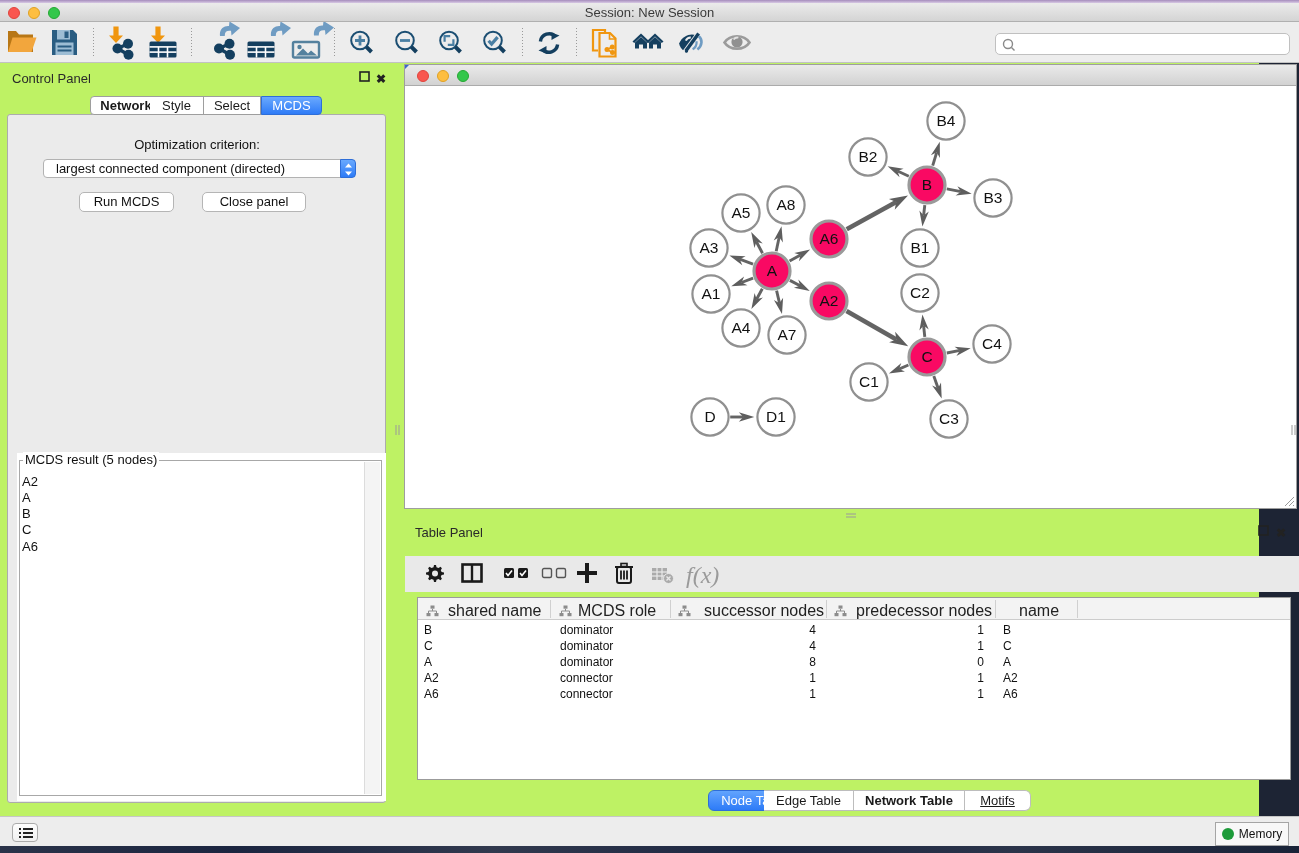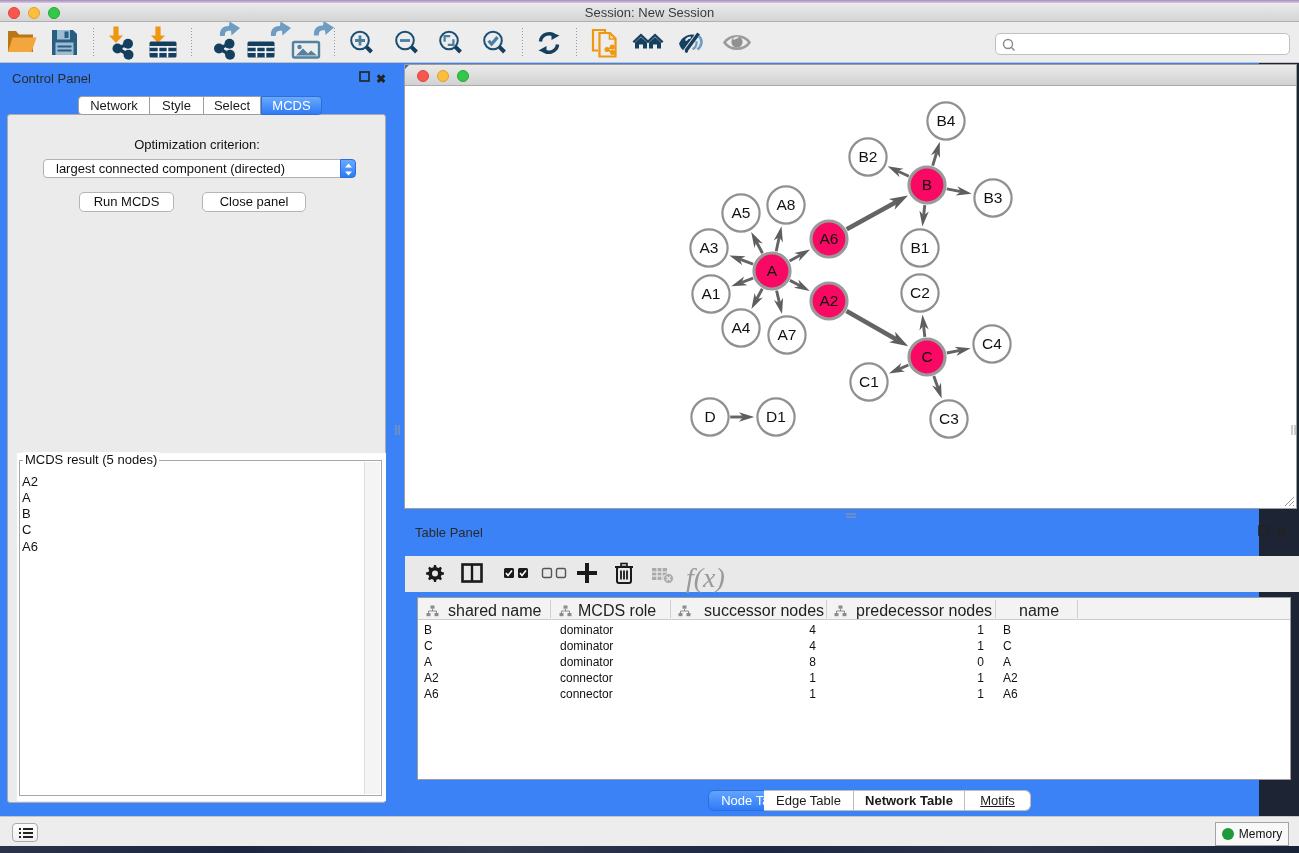--- a/index.html
+++ b/index.html
@@ -1,18 +1,18 @@
 <!DOCTYPE html>
 <html><head>
 <meta charset="utf-8">
 <style>
 * { margin:0; padding:0; box-sizing:border-box; }
 html,body { width:1299px; height:853px; overflow:hidden; }
 body { font-family:"Liberation Sans", sans-serif; background:#1d2434; position:relative; }
-#app { position:absolute; left:0; top:0; width:1259px; height:846px; background:#3b82f6; }
+#app { position:absolute; left:0; top:0; width:1259px; height:846px; background:#bef264; }
 .abs { position:absolute; }
 
 
 #purple { left:0; top:0; width:1299px; height:3px; background:linear-gradient(#a58cbc,#d8c9e4); }
 #titlebar { left:0; top:3px; width:1299px; height:19px; background:linear-gradient(#ebebeb,#d4d4d4); border-bottom:1px solid #b0b0b0; }
 .tl { position:absolute; width:12px; height:12px; border-radius:50%; top:4px; }
 #titlebar .t1 { left:8px;  background:#f9564f; border:1px solid #e0443c; }
 #titlebar .t2 { left:28px; background:#fdbe40; border:1px solid #e0a123; }
 #titlebar .t3 { left:48px; background:#34c74b; border:1px solid #25a833; }
 #titletext { left:0; top:5px; width:1299px; text-align:center; font-size:13px; color:#3a3a3a; }
@@ -205,21 +205,21 @@
         </svg>
       </div>
   </div>
 
   <div id="cp-title" class="abs">Control Panel</div>
   <div class="wicons" style="left:359px; top:71px;"><svg width="11" height="11">
         <rect x="1" y="1" width="9" height="9" fill="none" stroke="#222" stroke-width="1.6"></rect>
       </svg></div>
   <div class="wicons" style="left:376px; top:72px; font-weight:bold;">✖</div>
   <div id="cp-body" class="abs"></div>
-  <div class="tab" style="left:78px; width:72px; border-radius:4px 0 0 4px;">Network</div>
+  <div class="tab" style="left:90px; width:72px; border-radius:4px 0 0 4px;font-weight:bold;">Network</div>
   <div class="tab" style="left:150px; width:54px; border-left:none;">Style</div>
   <div class="tab" style="left:204px; width:57px; border-left:none;">Select</div>
   <div class="tab tabsel" style="left:261px; width:61px; border-radius:0 4px 4px 0;">MCDS</div>
   <div id="optlabel" class="abs">Optimization criterion:</div>
   <div id="dropdown" class="abs">largest connected component (directed)</div>
   <div id="ddcap" class="abs"><svg width="15" height="19">
         <path d="M4 7.5 L7.5 3.5 L11 7.5 Z" fill="#fff"></path>
         <path d="M4 11.5 L7.5 15.5 L11 11.5 Z" fill="#fff"></path>
       </svg></div>
   <div class="btn" style="left:79px; width:95px;">Run MCDS</div>
@@ -377,21 +377,21 @@
         <rect x="1" y="3" width="15" height="12" fill="#aaaaaa"></rect>
         <g stroke="#e9e9e9" stroke-width="1.2">
           <line x1="1" y1="7" x2="16" y2="7"></line>
           <line x1="1" y1="11" x2="16" y2="11"></line>
           <line x1="6" y1="3" x2="6" y2="15"></line>
           <line x1="11" y1="3" x2="11" y2="15"></line>
         </g>
         <circle cx="17.5" cy="13.5" r="5" fill="#aaaaaa" stroke="#e9e9e9" stroke-width="1"></circle>
         <path d="M15.5 11.5 L19.5 15.5 M19.5 11.5 L15.5 15.5" stroke="#e9e9e9" stroke-width="1.4"></path>
       </svg>
-<div style="position:absolute;left:281px;top:6px;font-family:'Liberation Serif',serif;font-style:italic;font-size:28px;color:#9a9a9a;">f(x)</div>
+<div style="position:absolute;left:281px;top:6px;font-family:'Liberation Serif',serif;font-style:italic;font-size:24px;color:#9a9a9a;">f(x)</div>
 
   </div>
   <div id="tbl" class="abs">
     <div id="tbl-head">
       <div class="hsep" style="left:132px"></div>
       <div class="hsep" style="left:252px"></div>
       <div class="hsep" style="left:408px"></div>
       <div class="hsep" style="left:577px"></div>
       <div class="hsep" style="left:659px"></div>
       <div class="hcell" style="left:30px">shared name</div>

